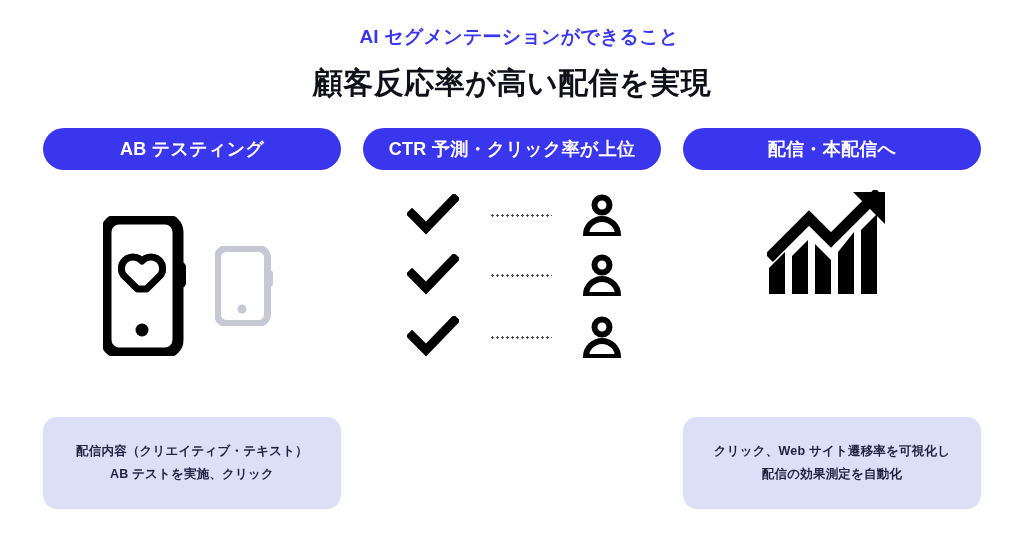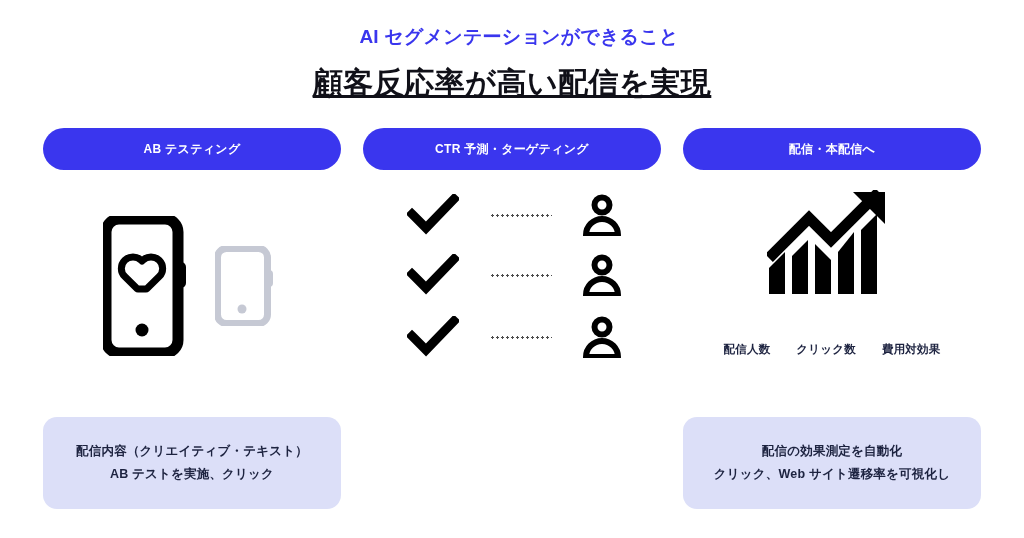--- a/index.html
+++ b/index.html
@@ -39,21 +39,20 @@
     position: absolute;
     left: 0;
     top: 63px;
     width: 1024px;
     text-align: center;
     font-size: 30px;
     font-weight: 700;
     letter-spacing: .5px;
     color: #101018;
     line-height: 1.3;
-    text-decoration: underline;
   }
 
   
   .col {
     position: absolute;
     top: 128px;
     width: 298px;
     height: 384px;
   }
   .col-0 { left: 43px; }
@@ -63,21 +62,21 @@
   
   .pill {
     position: absolute;
     left: 0;
     top: 0;
     width: 298px;
     height: 42px;
     border-radius: 21px;
     background: #3A36EE;
     color: #ffffff;
-    font-size: 12px;
+    font-size: 18px;
     font-weight: 700;
     letter-spacing: .3px;
     display: flex;
     align-items: center;
     justify-content: center;
     box-sizing: border-box;
     user-select: none;
   }
 
   
@@ -194,21 +193,21 @@
     </div>
 
     <div class="caption">
       <div class="line">配信内容（クリエイティブ・テキスト）</div>
       <div class="line">AB テストを実施、クリック</div>
     </div>
   </div>
 
   <div class="col col-1">
 
-    <div class="pill">CTR 予測・ターゲティング</div>
+    <div class="pill">CTR 予測・クリック率が上位</div>
 
     <div class="art">
       <div class="rows">
 
         <div class="row row-0">
           <svg width="52" height="42" viewBox="0 0 52 42">
             <path d="M5 20 L19 34 L47 5" fill="none" stroke="#000000" stroke-width="9" stroke-linecap="square" stroke-linejoin="miter"></path>
           </svg>
           <div class="dots"></div>
           <svg width="40" height="42" viewBox="0 0 40 42">
@@ -257,27 +256,22 @@
             <path d="M25 66 L41 50 L41 104 L25 104 Z"></path>
             <path d="M48 54 L64 70 L64 104 L48 104 Z"></path>
             <path d="M71 62 L87 42 L87 104 L71 104 Z"></path>
             <path d="M94 40 L110 24 L110 104 L94 104 Z"></path>
           </g>
 
           <path d="M2 68 L42 28 L64 50 L112 2" fill="none" stroke="#000000" stroke-width="11" stroke-linejoin="miter" stroke-linecap="butt"></path>
           <path d="M86 2 L118 2 L118 34 Z" fill="#000000"></path>
         </svg>
 
-        <div class="chart-labels">
-          <span class="lbl">配信人数</span>
-          <span class="lbl">クリック数</span>
-          <span class="lbl">費用対効果</span>
-        </div>
       </div>
     </div>
 
     <div class="caption">
+      <div class="line">クリック、Web サイト遷移率を可視化し</div>
       <div class="line">配信の効果測定を自動化</div>
-      <div class="line">クリック、Web サイト遷移率を可視化し</div>
     </div>
   </div>
 
 </div>
 
 </body></html>

